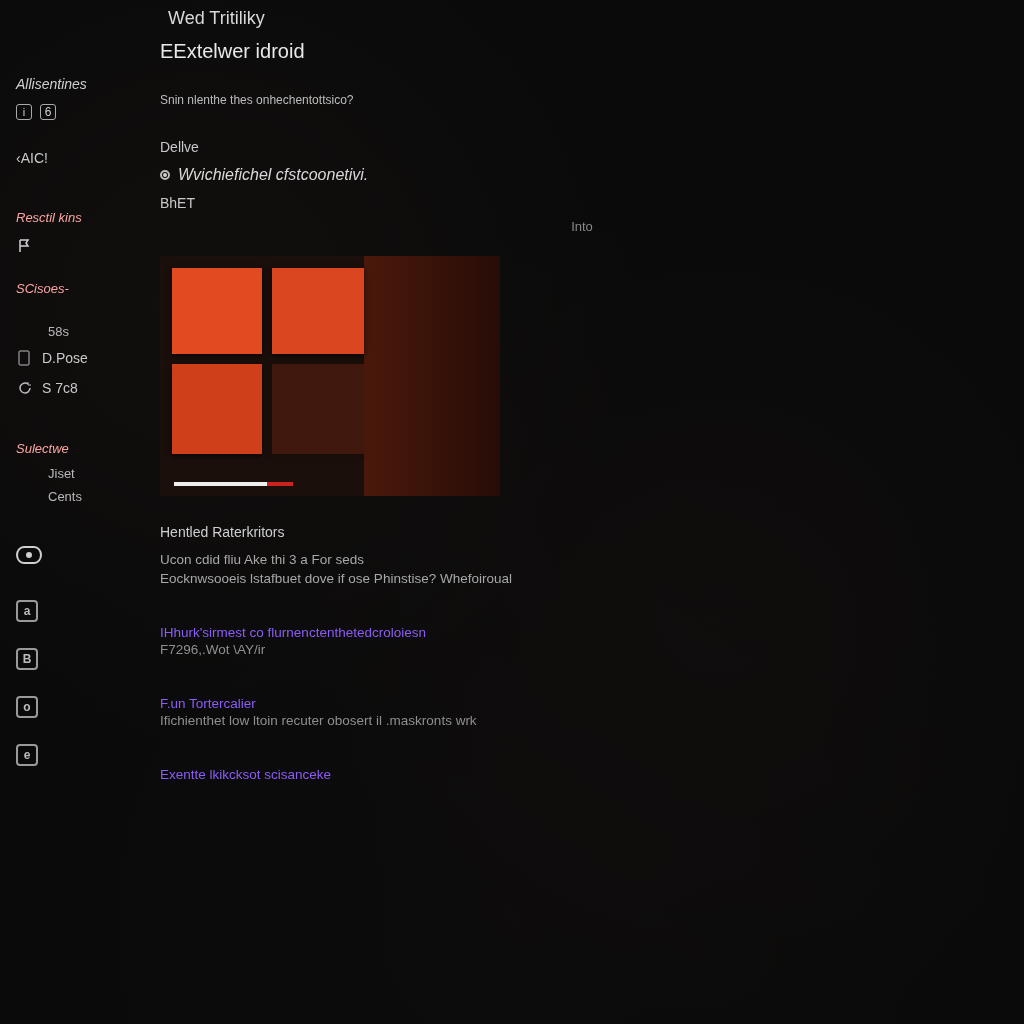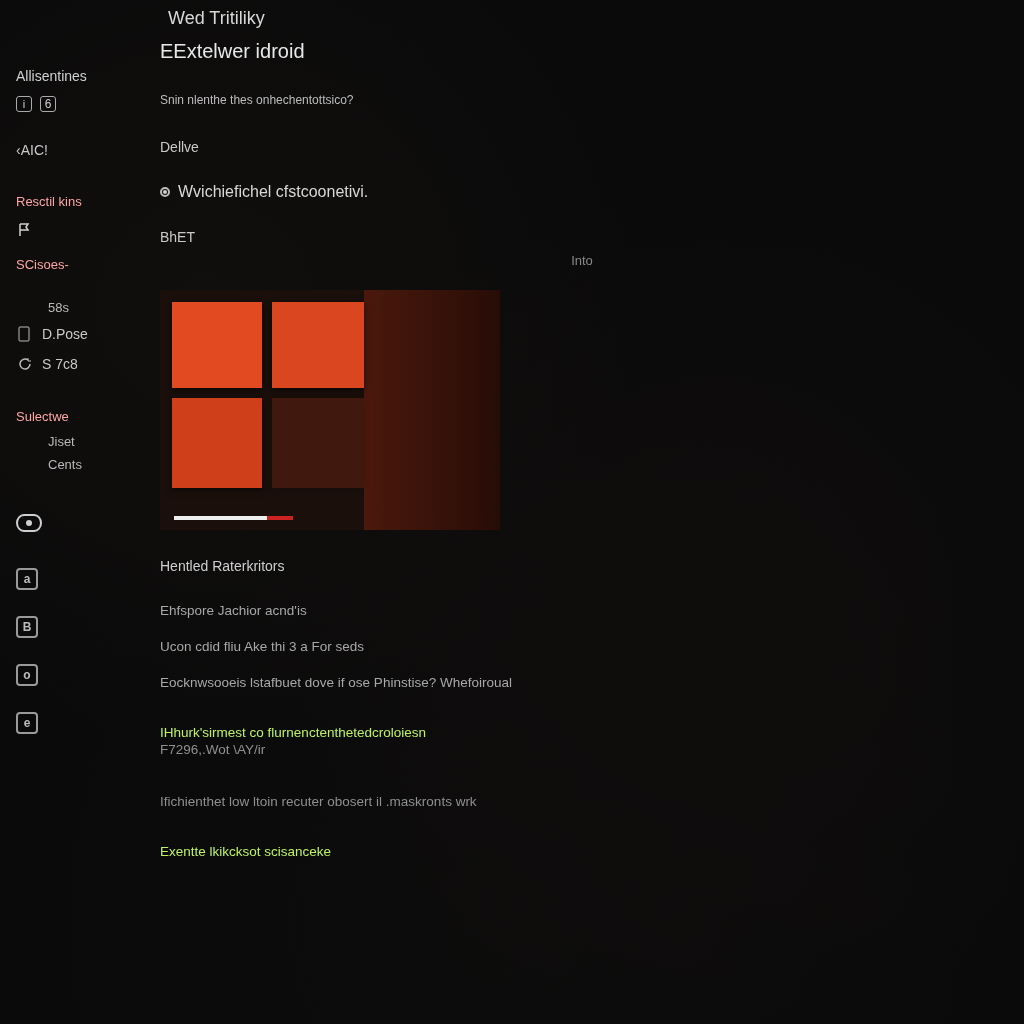--- a/index.html
+++ b/index.html
@@ -34,22 +34,23 @@
     width: 150px;
     padding: 60px 12px 12px 16px;
     display: flex; flex-direction: column;
     gap: 8px;
     font-size: 14px;
     color: #cfcfcf;
   }
   .sidebar .section-label {
     font-size: 14px;
     color: #d0d0d0;
-    margin-top: 8px;
+    margin-top: 16px;
     margin-bottom: 2px;
+    font-style: italic;
   }
   .sidebar .small { font-size: 13px; color:#fca5a5; }
   .sidebar .nav-row {
     display:flex; align-items:center; gap:8px;
     padding: 2px 0;
     color:#c9c9c9;
     cursor:pointer;
   }
   .sidebar .nav-row .ico {
     width:18px; height:18px; display:flex; align-items:center; justify-content:center;
@@ -74,21 +75,21 @@
 
   
   .main {
     flex:1;
     padding: 40px 20px 20px 10px;
     display:flex; flex-direction:column;
   }
   .heading { font-size:20px; color:#e8e8e8; font-weight:500; margin-bottom:30px; padding-left:0;}
   .subline { font-size:12px; color:#bdbdbd; margin-bottom:28px; }
   .opt { font-size:14px; color:#c9c9c9; margin:4px 0; }
-  .opt-row { display:flex; align-items:center; gap:8px; margin:24px 0; }
+  .opt-row { display:flex; align-items:center; gap:8px; margin:7px 0;font-style:italic; }
   .radio-dot { width:10px;height:10px;border:2px solid #bdbdbd;border-radius:50%; display:inline-block;}
   .radio-dot.filled::after{content:"";display:block;width:4px;height:4px;background:#cfcfcf;border-radius:50%;margin:1px auto;}
 
   
   .tile-preview {
     margin-top:18px;
     width:340px; height:240px;
     position:relative;
     background:#1a0f0b;
   }
@@ -109,26 +110,26 @@
     background:linear-gradient(90deg, rgba(80,26,12,0.9), rgba(40,12,6,0.95));
   }
   .tile-preview .bar {
     position:absolute; left:14px; bottom:10px; width:170px; height:4px;
     background:linear-gradient(90deg,#eee 0 55%, #c22 55% 70%, transparent 70%);
   }
 
   
   .info {
     margin-top:28px;
-    display:flex; flex-direction:column; gap:21px;
+    display:flex; flex-direction:column; gap:4px;
     font-size:13.5px; color:#a8a8a8;
   }
   .info .ih { color:#cfcfcf; font-size:14px; margin-bottom:8px; }
   .info .blk { margin-top:14px; }
-  .info .blk .t { color:#bef264; }
+  .info .blk .t { color:#8b5cf6;margin-top:21px; }
   .info .blk .s { color:#8f8f8f; margin-top:2px;}
 </style>
 </head>
 <body>
 
 <div class="noise"></div>
 
 <div class="app">
 
   <aside class="sidebar">
@@ -209,29 +210,29 @@
         <div class="tile"></div>
         <div class="tile b"></div>
         <div class="tile c"></div>
         <div class="tile d" style="opacity:0.25"></div>
       </div>
       <div class="bar"></div>
     </div>
 
     <div class="info">
       <div class="ih">Hentled Raterkritors</div>
-      <div>Ehfspore Jachior acnd'is</div>
       <div>Ucon cdid fliu Ake thi 3 a For seds</div>
       <div>Eocknwsooeis lstafbuet dove if ose Phinstise? Whefoiroual</div>
 
       <div class="blk">
         <div class="t">IHhurk'sirmest co flurnenctenthetedcroloiesn</div>
         <div class="s">F7296,.Wot \AY/ir</div>
       </div>
       <div class="blk">
+        <div class="t">F.un Tortercalier</div>
         <div class="s">Ifichienthet low ltoin recuter obosert il .maskronts wrk</div>
       </div>
       <div class="blk">
         <div class="t">Exentte lkikcksot scisanceke</div>
       </div>
     </div>
   </main>
 </div>
 
 </body></html>

